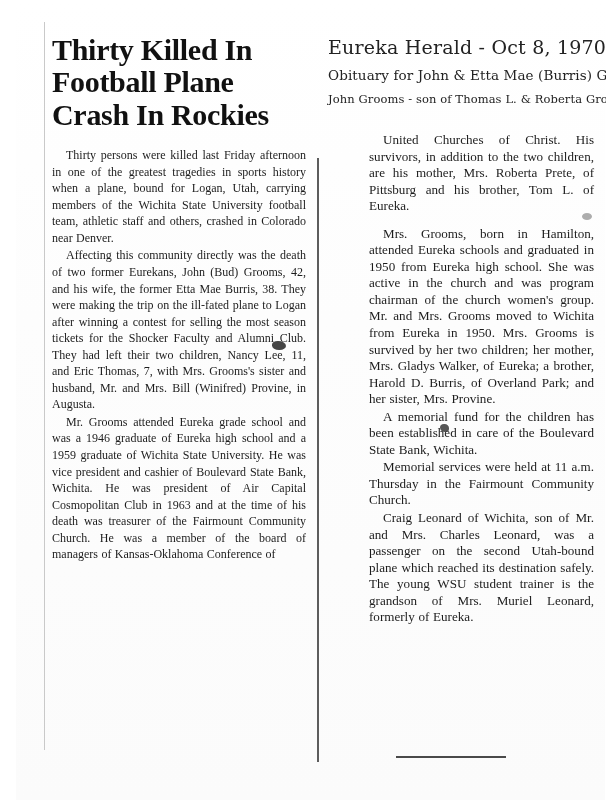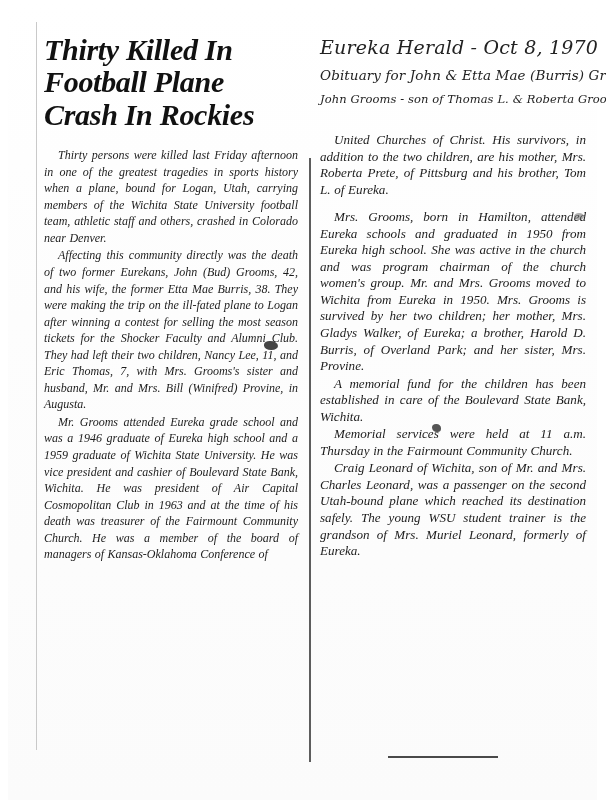--- a/index.html
+++ b/index.html
@@ -12,25 +12,24 @@
     height: 800px;
     overflow: hidden;
     font-family: "Liberation Serif", "DejaVu Serif", serif;
     color: #1a1a1a;
     position: relative;
   }
 
   
   #clipping {
     position: absolute;
-    left: 8px; top: 0;
+    left: 16px; top: 0;
     width: 589px; height: 800px;
     background:
       linear-gradient(180deg,#ffffff 0%,#fdfdfd 40%,#fbfbfb 100%);
-    font-style: italic;
   }
 
   
   .edge-left {
     position: absolute;
     left: 28px; top: 22px;
     width: 1px; height: 728px;
     background: #c9c9c9;
   }
 
@@ -105,21 +104,21 @@
     line-height: 16.6px;
     word-spacing: 0.4px;
     color: #1c1c1c;
     font-family: "Liberation Serif", "DejaVu Serif", serif;
   }
   .col-left .body p  { font-size: 12px; line-height: 16.55px; }
   .col-right .body p { font-size: 13.1px; line-height: 16.55px; }
   .body p + p { margin-top: 1px; }
 
   
-  .col-right .body { margin-top: 26px; }
+  .col-right .body { margin-top: 26px; margin-left: 41px; }
   .col-left  .body { margin-top: 16px; }
 
   
   .para-gap { margin-top: 11px !important; }
 
   
   .end-rule {
     position: absolute;
     left: 380px;
     top: 756px;

